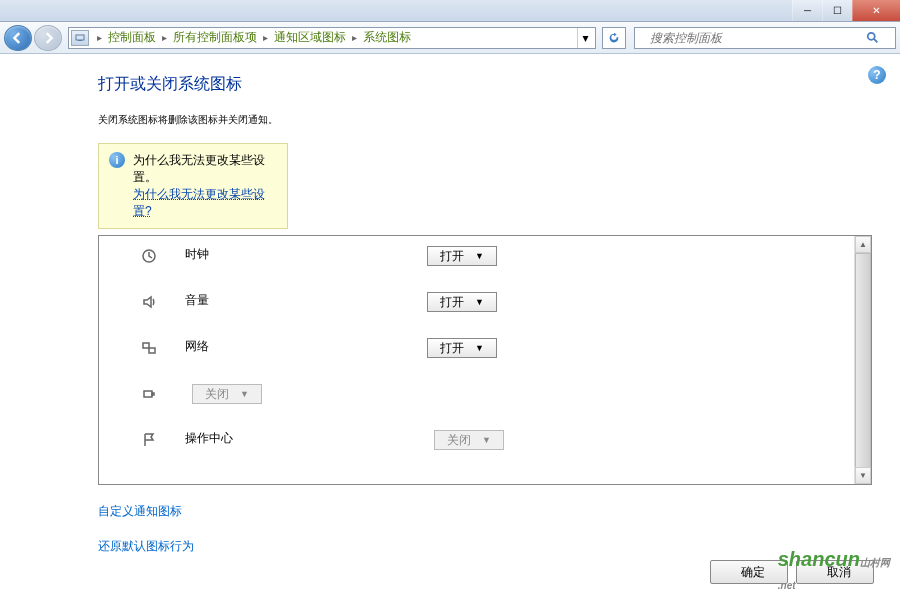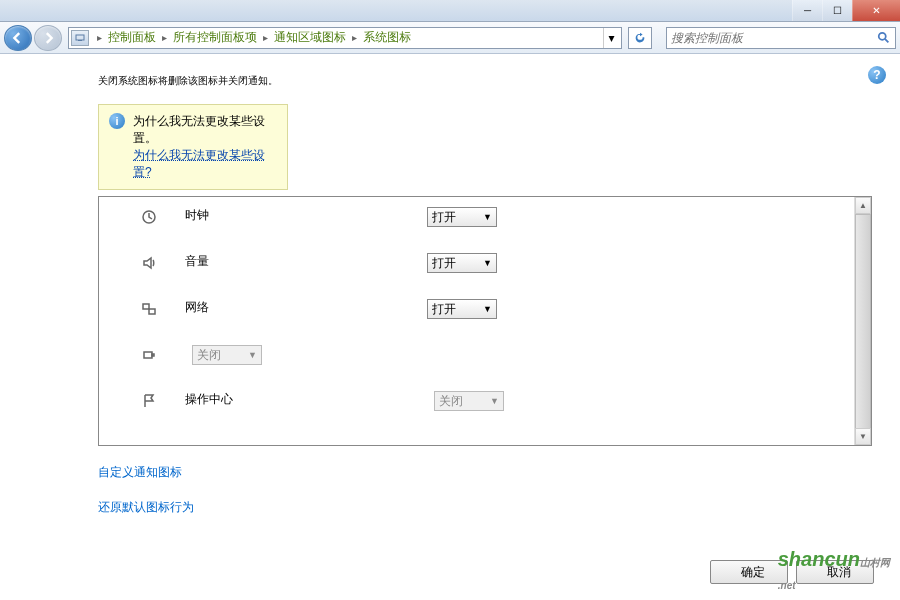--- a/index.html
+++ b/index.html
@@ -17,41 +17,41 @@
 .navbtn svg { width: 12px; height: 12px; fill: #fff; }
 .addrbar { flex: 1; height: 22px; background: #fff; border: 1px solid #8b9bb0; display: flex; align-items: center; font-size: 12px; padding: 0 2px; margin: 0 4px; }
 .addricon { width: 18px; height: 16px; background: linear-gradient(#e8f0f8, #c5d5e8); border: 1px solid #9ab; margin-right: 4px; display: flex; align-items: center; justify-content: center; }
 .addricon svg { width: 10px; height: 10px; }
 .crumb { color: #4d7c0f; padding: 0 2px; }
 .crumbsep { color: #666; padding: 0 4px; font-size: 10px; }
 .addrend { margin-left: auto; display: flex; align-items: center; }
 .addrdrop { width: 16px; height: 20px; display: flex; align-items: center; justify-content: center; border-left: 1px solid #ccc; }
 .refbtn { width: 24px; height: 22px; background: #fff; border: 1px solid #8b9bb0; display: flex; align-items: center; justify-content: center; }
 .refbtn svg { width: 14px; height: 14px; fill: #3a7cc2; }
-.searchbox { width: 230px; height: 22px; background: #fff; border: 1px solid #8b9bb0; display: flex; align-items: center; padding: 0 4px; margin-left: 12px; }
+.searchbox { width: 262px; height: 22px; background: #fff; border: 1px solid #8b9bb0; display: flex; align-items: center; padding: 0 15px; margin-left: 6px; }
 .searchbox input { flex: 1; border: none; outline: none; font-size: 12px; color: #888; font-style: italic; }
 .searchbox svg { width: 14px; height: 14px; fill: #4a7cc2; }
 
 
 .content { position: absolute; top: 54px; bottom: 0; left: 0; right: 0; background: #fff; padding: 20px 28px 10px 98px; }
 .helpicon { position: absolute; top: 12px; right: 14px; width: 18px; height: 18px; border-radius: 50%; background: radial-gradient(circle at 30% 30%, #8bc4f5, #2a7cc5); color: #fff; font-size: 12px; font-weight: bold; display: flex; align-items: center; justify-content: center; }
 .pagetitle { color: #003399; font-size: 16px; font-weight: normal; margin-bottom: 18px; }
 .pagedesc { font-size: 10px; color: #000; margin-bottom: 16px; }
 
 .infobox { background: #fdfdd8; border: 1px solid #d9d99a; padding: 8px 10px; font-size: 12px; margin-bottom: 6px; display: flex; align-items: flex-start; gap: 8px; width: 190px; }
 .infobox-icon { width: 16px; height: 16px; border-radius: 50%; background: radial-gradient(circle at 30% 30%, #8bc4f5, #2a7cc5); color: #fff; font-size: 11px; font-weight: bold; display: flex; align-items: center; justify-content: center; flex-shrink: 0; }
 .infobox-text a { color: #0645ad; text-decoration: underline dotted; }
 
 .listbox { border: 1px solid #888; height: 250px; position: relative; overflow: hidden; }
 .listinner { padding: 10px 40px 10px 40px; }
 .row { display: flex; align-items: flex-start; height: 46px; font-size: 12px; gap: 12px; }
 .rowicon { width: 20px; height: 20px; margin-right: 14px; display: flex; align-items: center; justify-content: center; }
 .rowicon svg { width: 16px; height: 16px; fill: none; stroke: #666; stroke-width: 1.5; }
 .rowlabel { width: 230px; }
-.rowselect { width: 70px; height: 20px; border: 1px solid #888; background: linear-gradient(#fff, #e8e8e8); font-size: 12px; padding: 0 4px; display: flex; align-items: center; justify-content: space-between; }
+.rowselect { width: 70px; height: 20px; border: 1px solid #888; background: linear-gradient(#fff, #e8e8e8); font-size: 12px; padding: 0 12px; display: flex; align-items: center; justify-content: space-between; }
 .rowselect.disabled { color: #888; background: #f0f0f0; border-color: #bbb; margin-left: 7px; }
 .rowselect .caret { font-size: 9px; }
 .scrollbar { position: absolute; right: 0; top: 0; bottom: 0; width: 17px; background: #f0f0f0; border-left: 1px solid #ddd; }
 .scrollup, .scrolldown { height: 17px; background: linear-gradient(#fafafa, #e4e4e4); border: 1px solid #ccc; display: flex; align-items: center; justify-content: center; font-size: 8px; color: #666; }
 .scrolldown { position: absolute; bottom: 0; left: 0; right: 0; }
 .scrollthumb { position: absolute; top: 17px; left: 0; right: 0; height: 216px; background: linear-gradient(90deg, #e8e8e8, #d0d0d0); border: 1px solid #bbb; }
 
 .links { margin-top: 16px; }
 .links a { display: block; color: #0066cc; font-size: 12px; margin-bottom: 12px; text-decoration: none; margin-top: 18px; }
 
@@ -109,20 +109,21 @@
     <input placeholder="搜索控制面板" style="">
     <svg viewBox="0 0 16 16">
         <circle cx="6" cy="6" r="4" fill="none" stroke="#4a7cc2" stroke-width="2"></circle>
         <line x1="9" y1="9" x2="13" y2="13" stroke="#4a7cc2" stroke-width="2"></line>
       </svg>
   </div>
 </div>
 
 <div class="content">
   <div class="helpicon">?</div>
+  <h1 class="pagetitle">打开或关闭系统图标</h1>
   <div class="pagedesc">关闭系统图标将删除该图标并关闭通知。</div>
 
   <div class="infobox">
     <div class="infobox-icon">i</div>
     <div class="infobox-text">
       <div>为什么我无法更改某些设置。</div>
       <a href="#">为什么我无法更改某些设置?</a>
     </div>
   </div>
 

